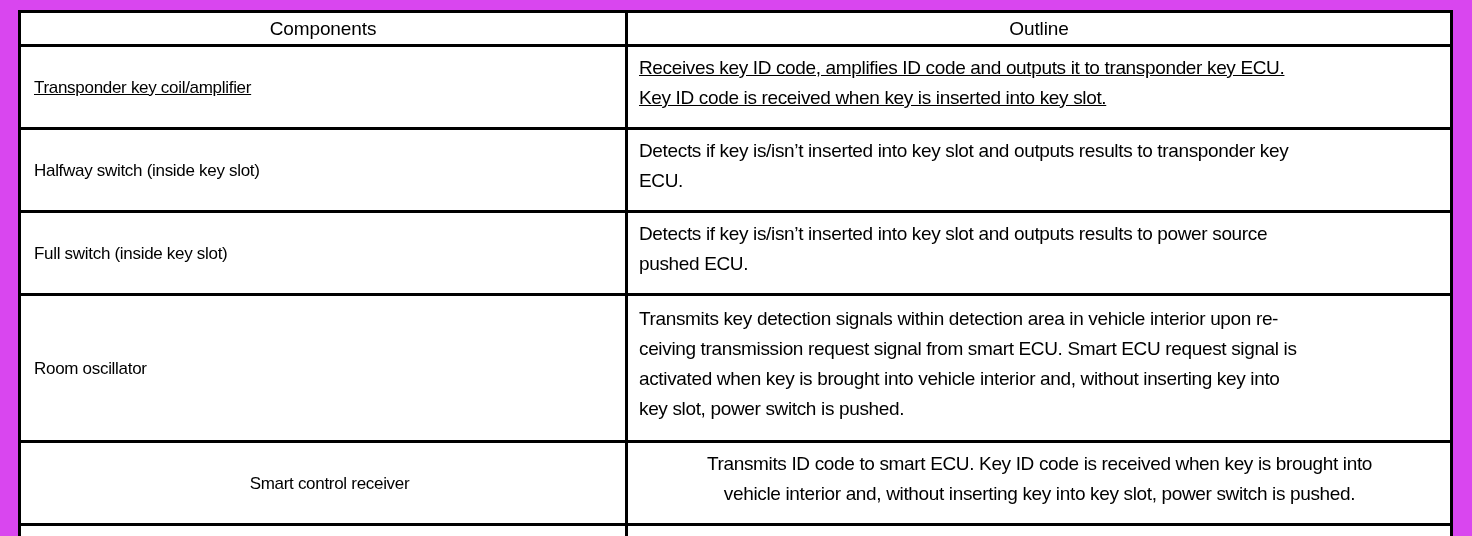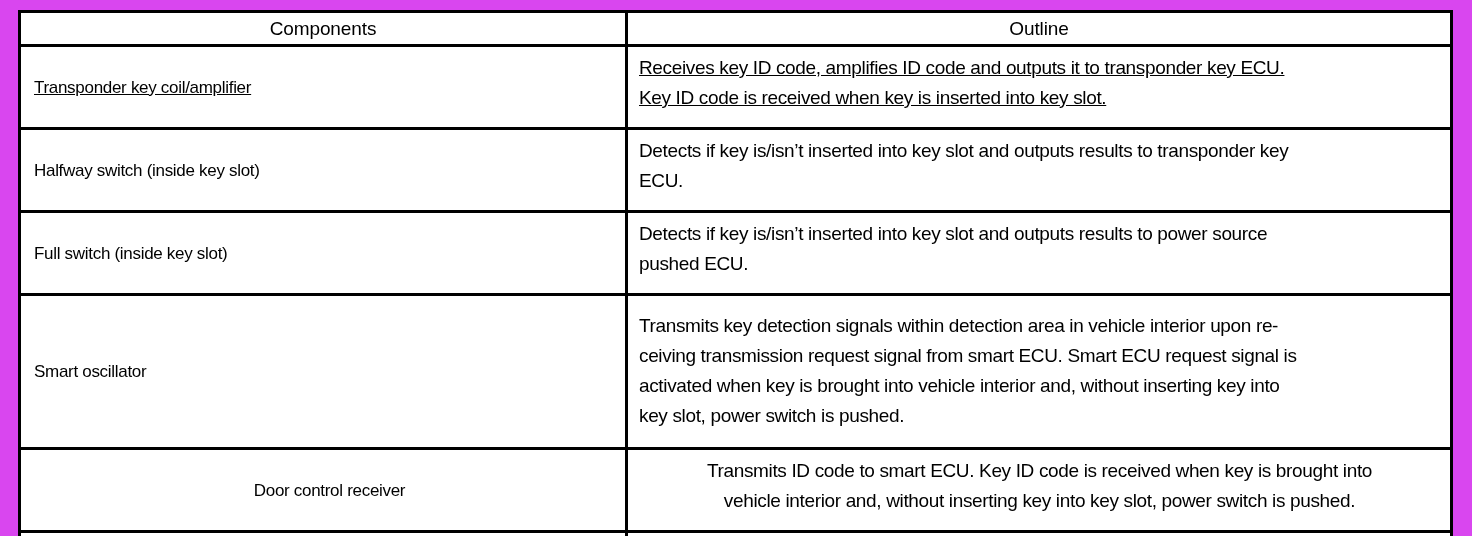--- a/index.html
+++ b/index.html
@@ -77,21 +77,21 @@
   }
 
   
   tr.row-transponder td { height: 68px; text-decoration: underline; }
   tr.row-halfway     td { height: 68px; }
   tr.row-full        td { height: 68px; }
   tr.row-room        td { height: 130px; }
   tr.row-door        td { height: 68px; text-align: center; }
   tr.row-security    td { height: 68px; }
 
-  tr.row-room td.outline-cell { padding-top: 15px; }
+  tr.row-room td.outline-cell { padding-top: 8px; }
 </style>
 </head>
 <body>
 
 <div id="page">
 
   <table class="components-table">
     <colgroup>
       <col class="col-components">
       <col class="col-outline">
@@ -122,31 +122,31 @@
 
       <tr class="row-full">
         <td class="component-cell">Full switch (inside key slot)</td>
         <td class="outline-cell">
           <span class="outline-line">Detects if key is/isn’t inserted into key slot and outputs results to power source</span>
           <span class="outline-line">pushed ECU.</span>
         </td>
       </tr>
 
       <tr class="row-room">
-        <td class="component-cell">Smart oscillator</td>
+        <td class="component-cell">Room oscillator</td>
         <td class="outline-cell">
           <span class="outline-line">Transmits key detection signals within detection area in vehicle interior upon re-</span>
           <span class="outline-line">ceiving transmission request signal from smart ECU. Smart ECU request signal is</span>
           <span class="outline-line">activated when key is brought into vehicle interior and, without inserting key into</span>
           <span class="outline-line">key slot, power switch is pushed.</span>
         </td>
       </tr>
 
       <tr class="row-door">
-        <td class="component-cell">Door control receiver</td>
+        <td class="component-cell">Smart control receiver</td>
         <td class="outline-cell">
           <span class="outline-line">Transmits ID code to smart ECU. Key ID code is received when key is brought into</span>
           <span class="outline-line">vehicle interior and, without inserting key into key slot, power switch is pushed.</span>
         </td>
       </tr>
 
       <tr class="row-security">
         <td class="component-cell">Security indicator</td>
         <td class="outline-cell">
           <span class="outline-line">Illuminates or starts blinking. Illumination is controlled by multiplex network body</span>

